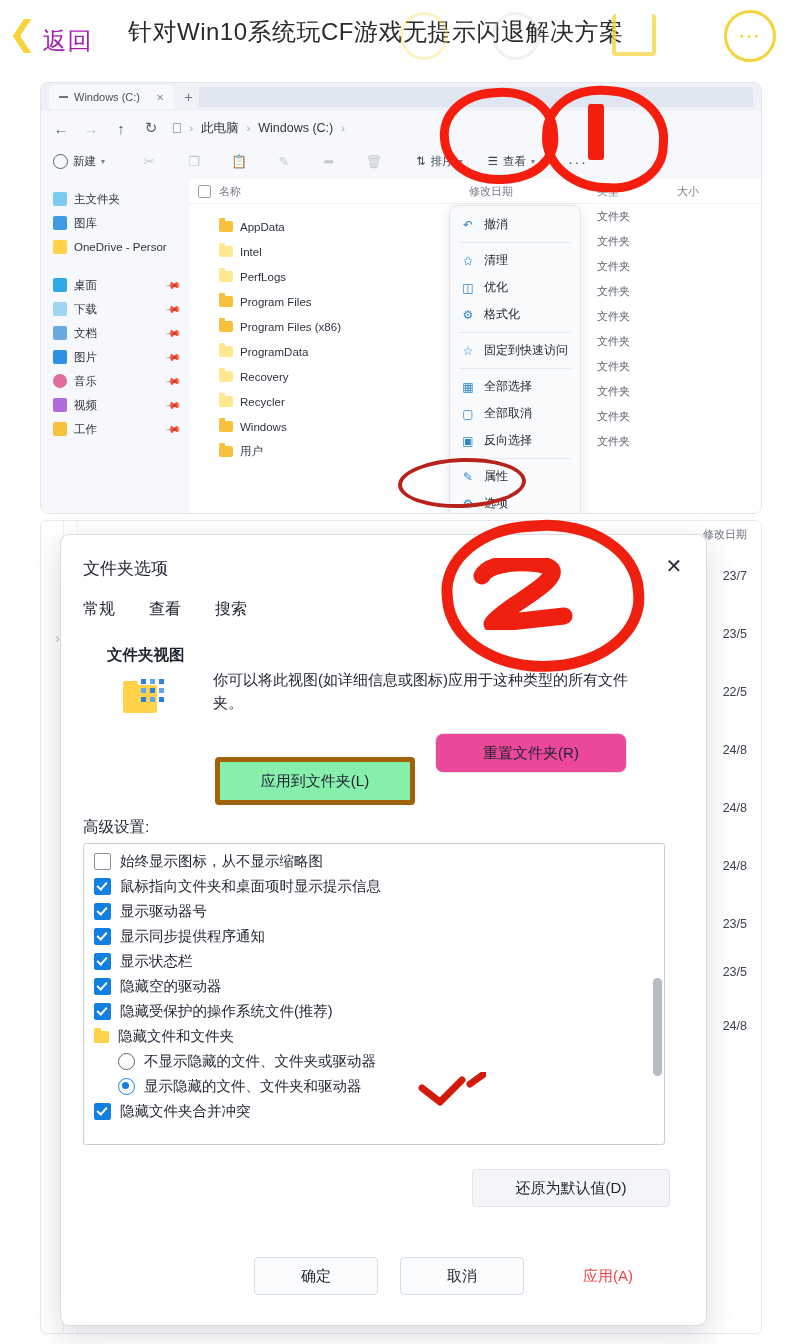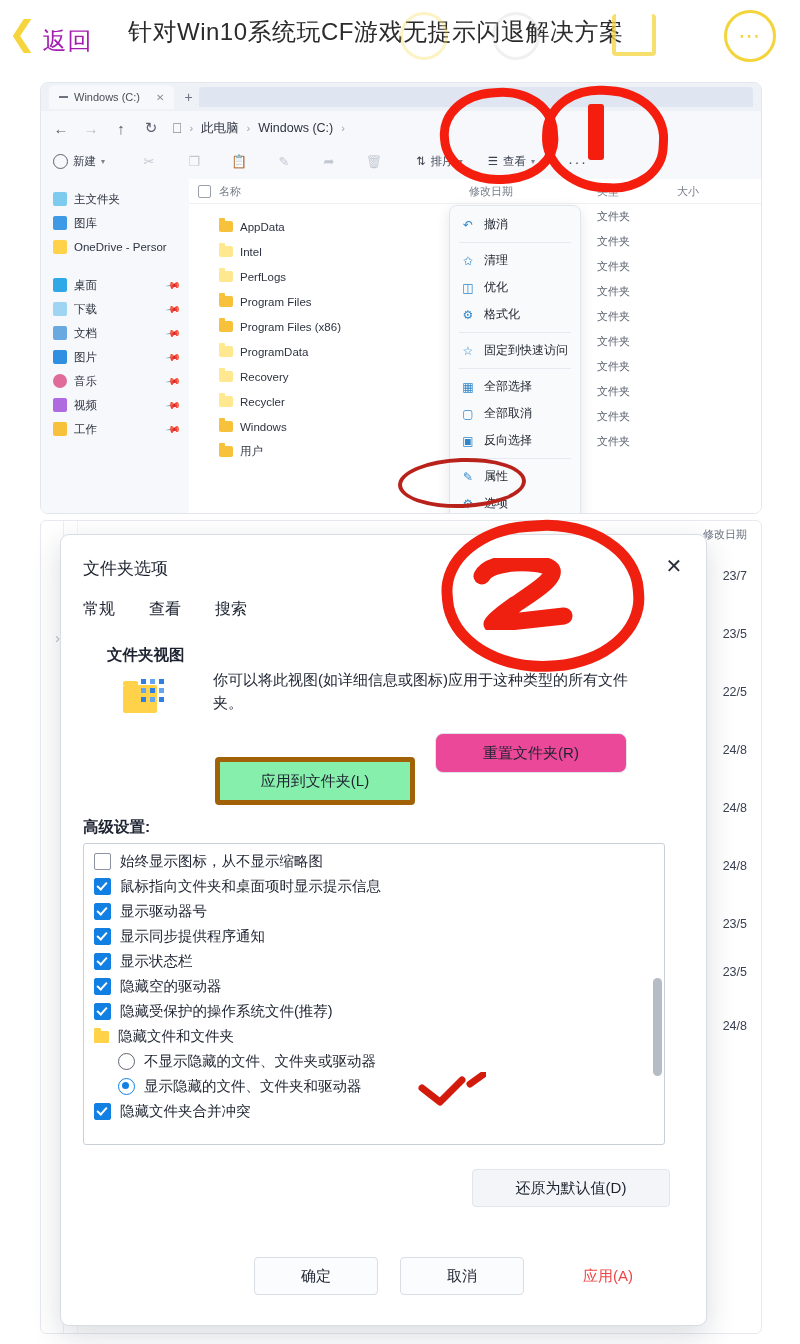--- a/index.html
+++ b/index.html
@@ -255,21 +255,21 @@
     display:flex;align-items:center;justify-content:center;
     font-size:15px;color:#1d2330;margin-top:24px;
   }
   .btn-reset-folder{
     position:absolute;left:374px;top:198px;width:190px;height:38px;
     border:1px solid #e0e3e9;border-radius:8px;background:#ec4899;
     display:flex;align-items:center;justify-content:center;
     font-size:15px;color:#1d2330;
   }
   .adv-label{
-    position:absolute;left:22px;top:282px;font-size:15.5px;color:#1d2330;font-weight:700;
+    position:absolute;left:22px;top:282px;font-size:15.5px;color:#1d2330;font-weight:400;
   }
   .adv-box{
     position:absolute;left:22px;top:308px;width:580px;height:300px;
     border:1px solid #c9cfd8;border-radius:3px;background:#fff;overflow:hidden;
   }
   .adv-scroll{position:absolute;left:0;top:0;width:100%;padding:5px 0;}
   .adv-row{
     height:25px;display:flex;align-items:center;gap:9px;padding-left:10px;
     font-size:14.5px;color:#1d2330;white-space:nowrap;
   }

